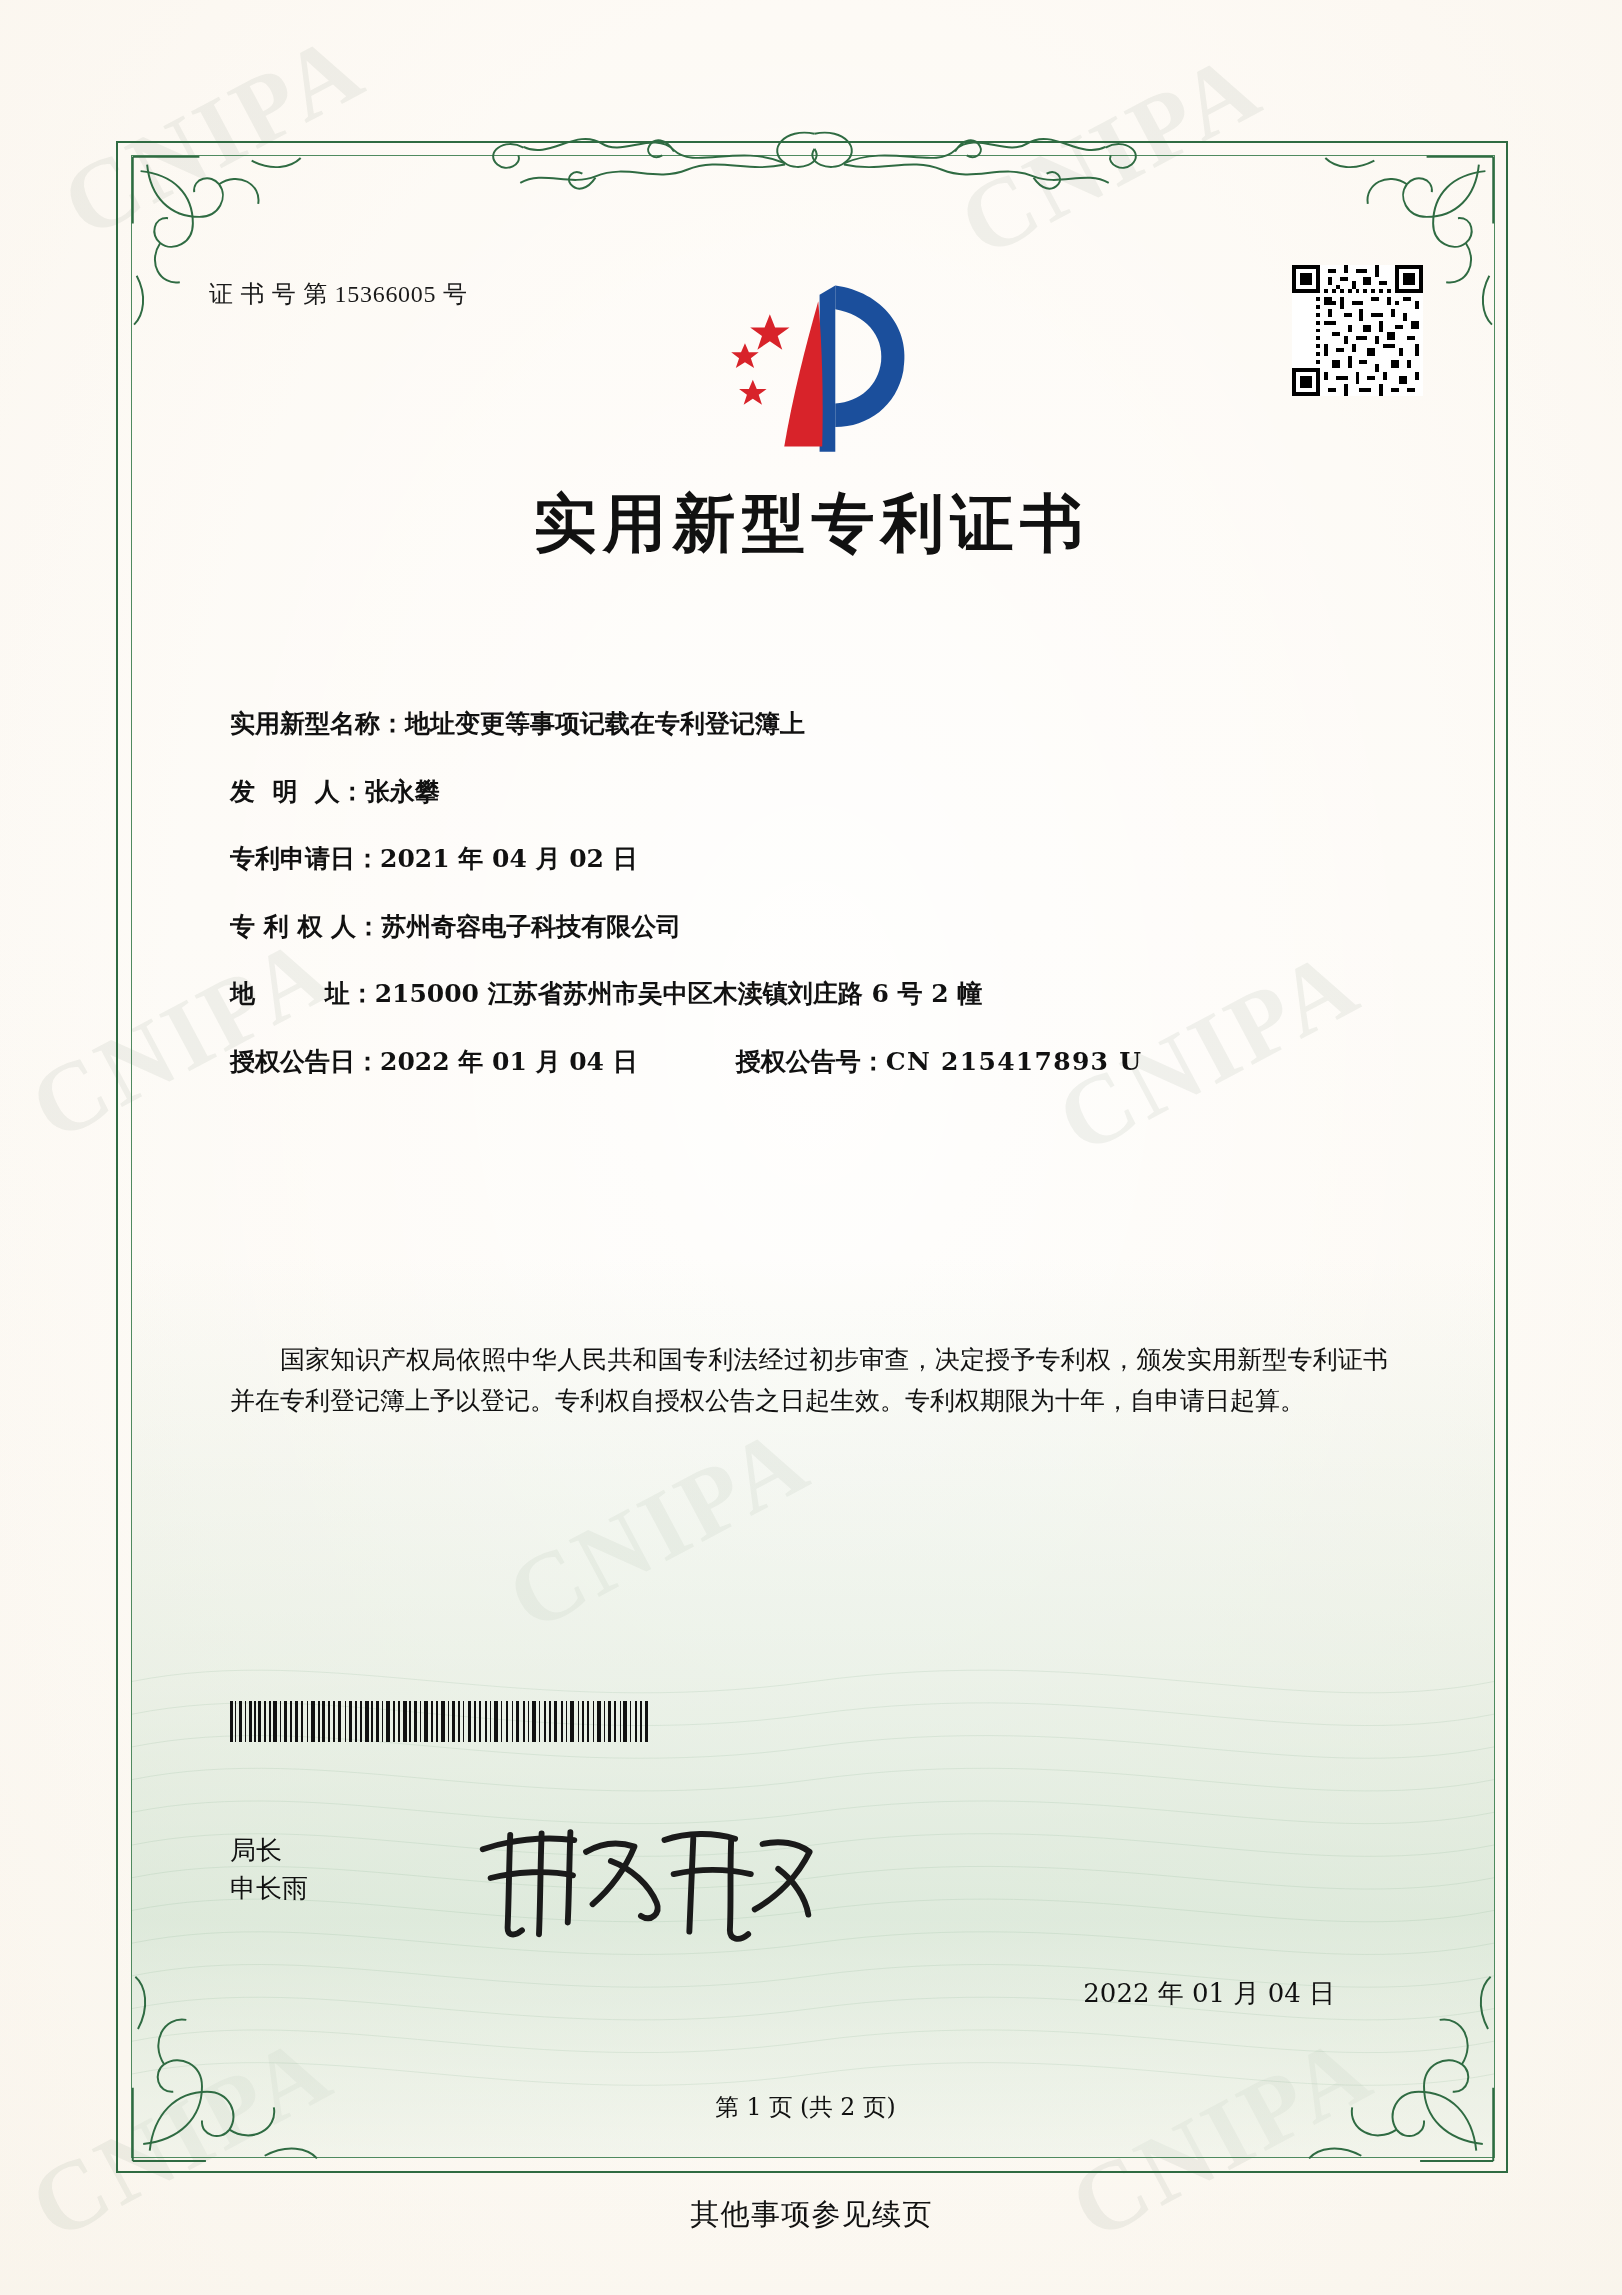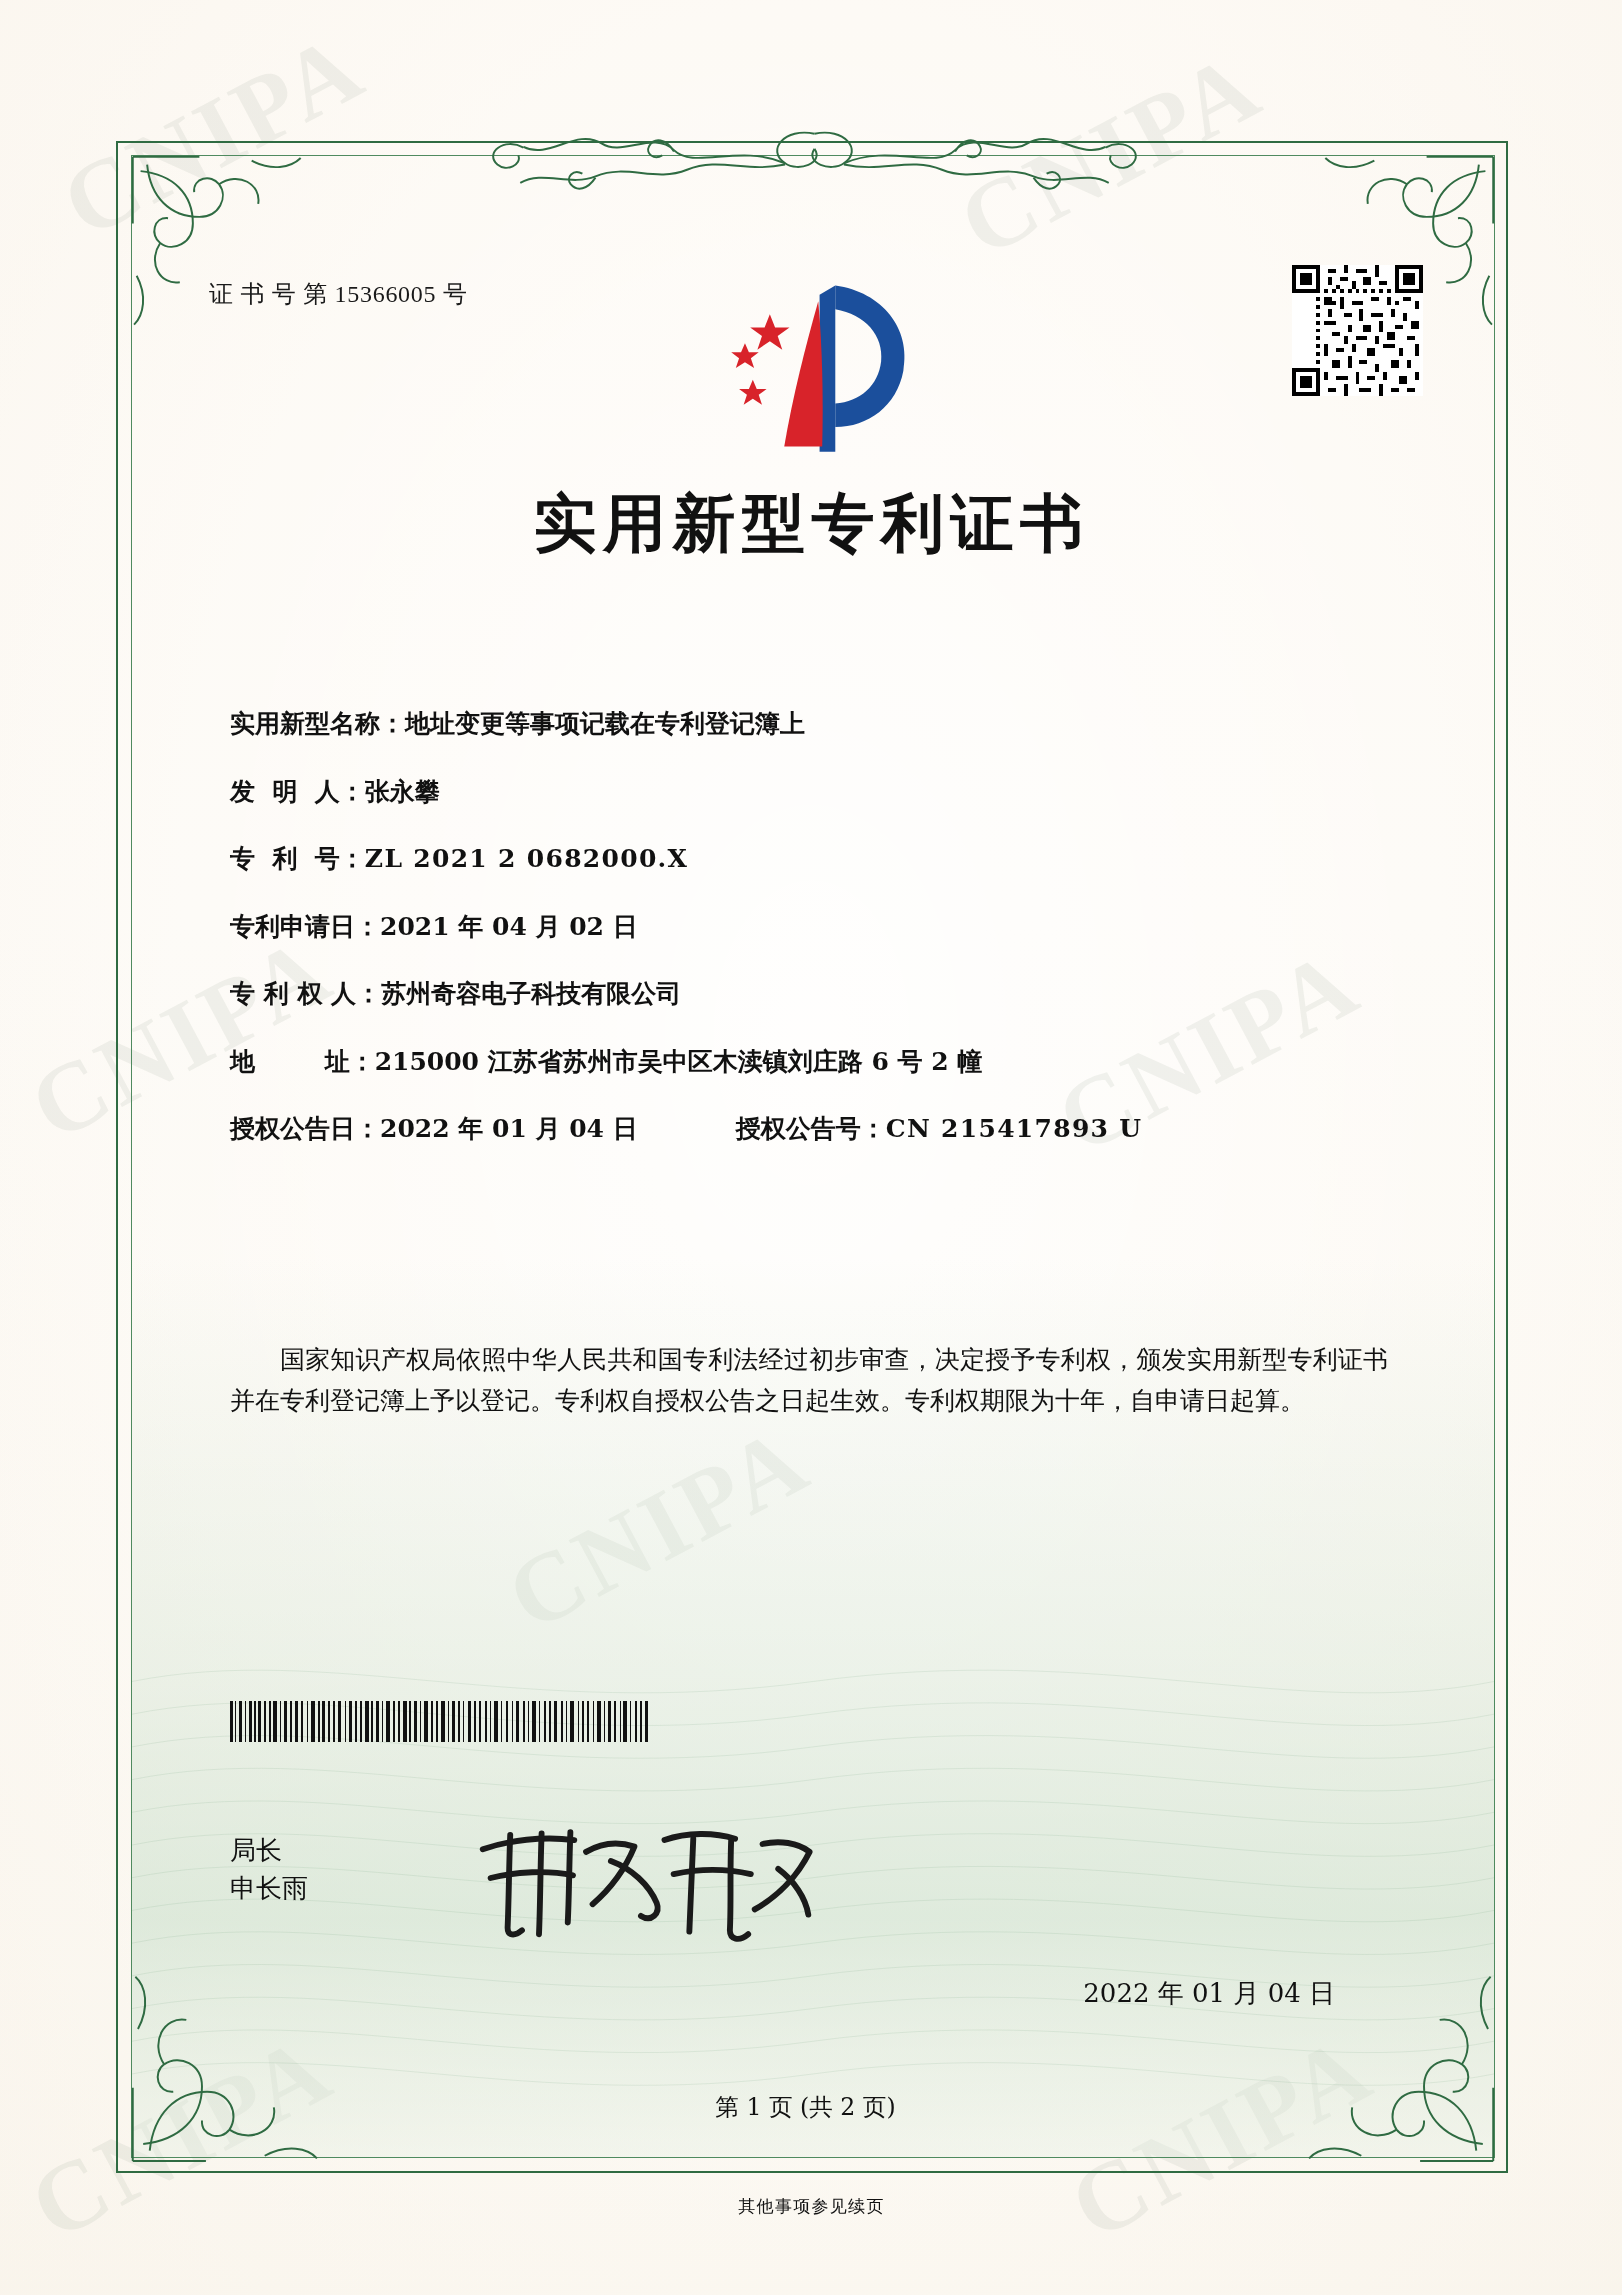--- a/index.html
+++ b/index.html
@@ -227,21 +227,21 @@
     font-size: 23.6px;
     color: #111111;
     font-family: "DejaVu Serif", "Liberation Serif", serif;
   }
   .footer-note {
     position: absolute;
     left: 0;
     right: 0;
     top: 2195px;
     text-align: center;
-    font-size: 17px;
+    font-size: 29px;
     color: #111111;
     font-family: "DejaVu Serif", "Liberation Serif", serif;
     letter-spacing: 1.3px;
   }
 </style>
 </head>
 <body>
 
 <div class="page">
 
@@ -467,24 +467,20 @@
   <div class="doc-title">实用新型专利证书</div>
 
   <div class="fields">
     <div class="field-row">
       <span class="field-label">实用新型名称：</span>
       <span class="field-value">地址变更等事项记载在专利登记簿上</span>
     </div>
     <div class="field-row">
       <span class="field-label">发  明  人：</span>
       <span class="field-value">张永攀</span>
-    </div>
-    <div class="field-row">
-      <span class="field-label">专  利  号：</span>
-      <span class="field-value mono-ish">ZL 2021 2 0682000.X</span>
     </div>
     <div class="field-row">
       <span class="field-label">专利申请日：</span>
       <span class="field-value">2021 年 04 月 02 日</span>
     </div>
     <div class="field-row">
       <span class="field-label">专 利 权 人：</span>
       <span class="field-value">苏州奇容电子科技有限公司</span>
     </div>
     <div class="field-row">

